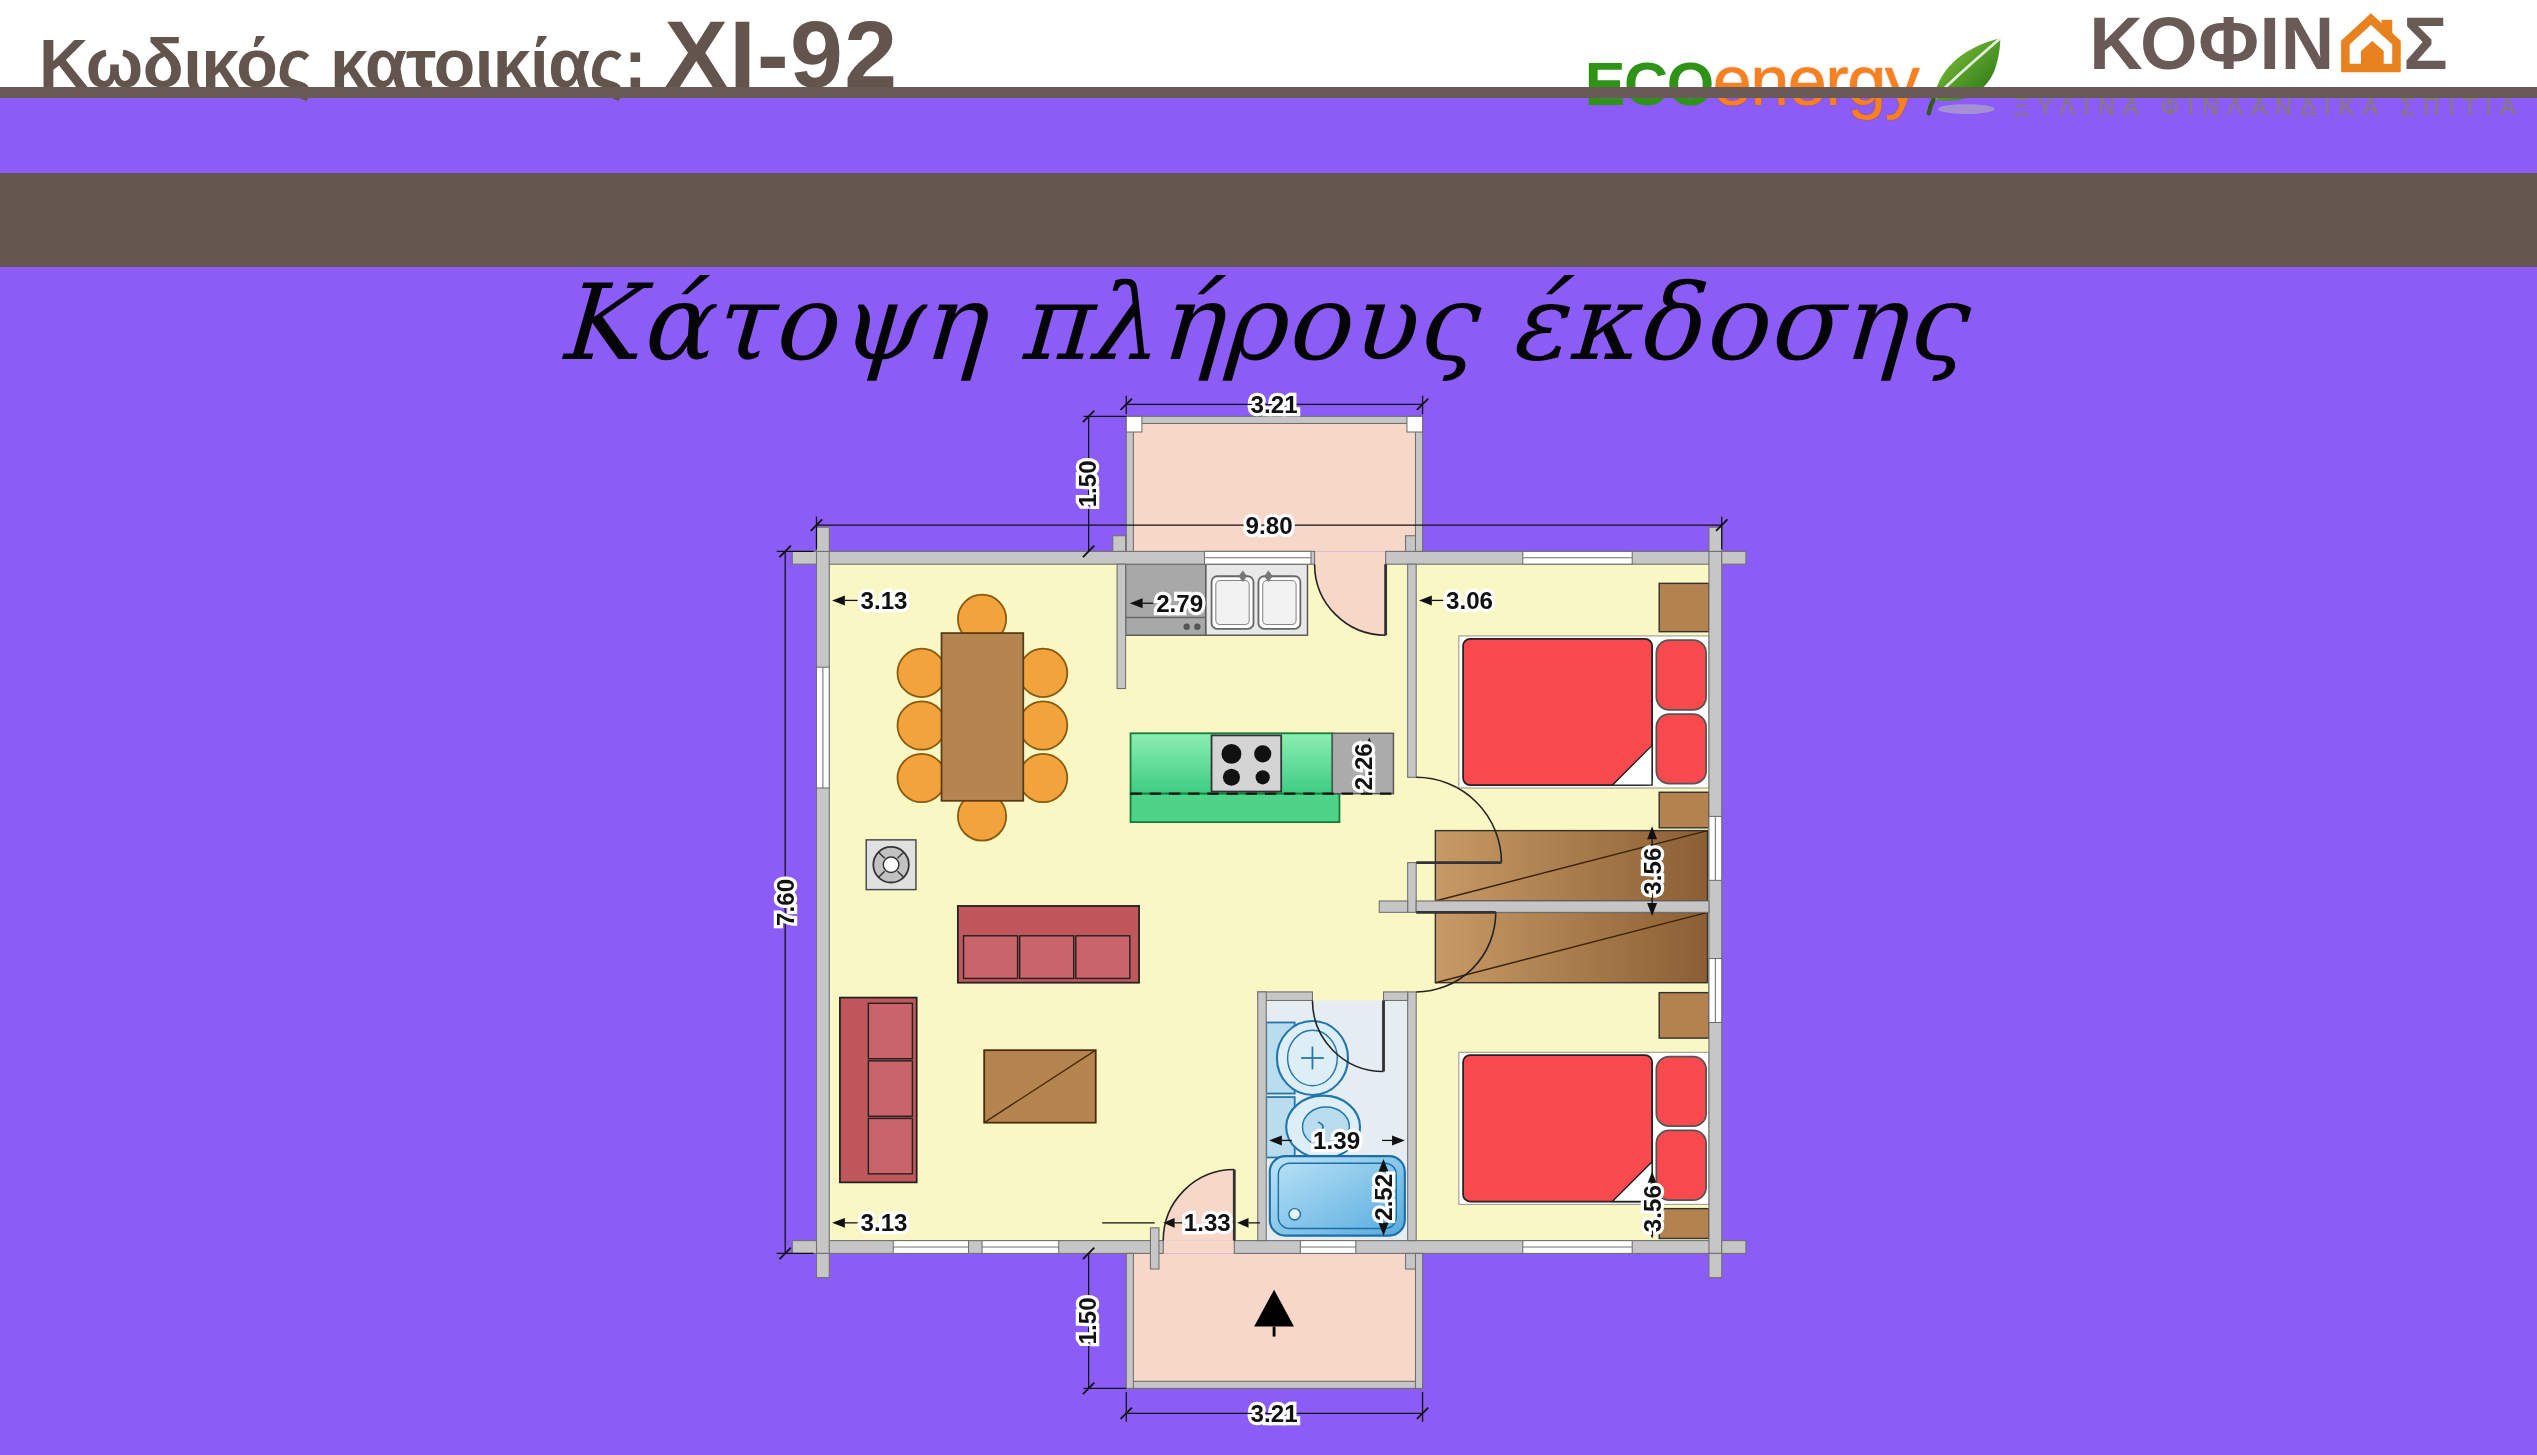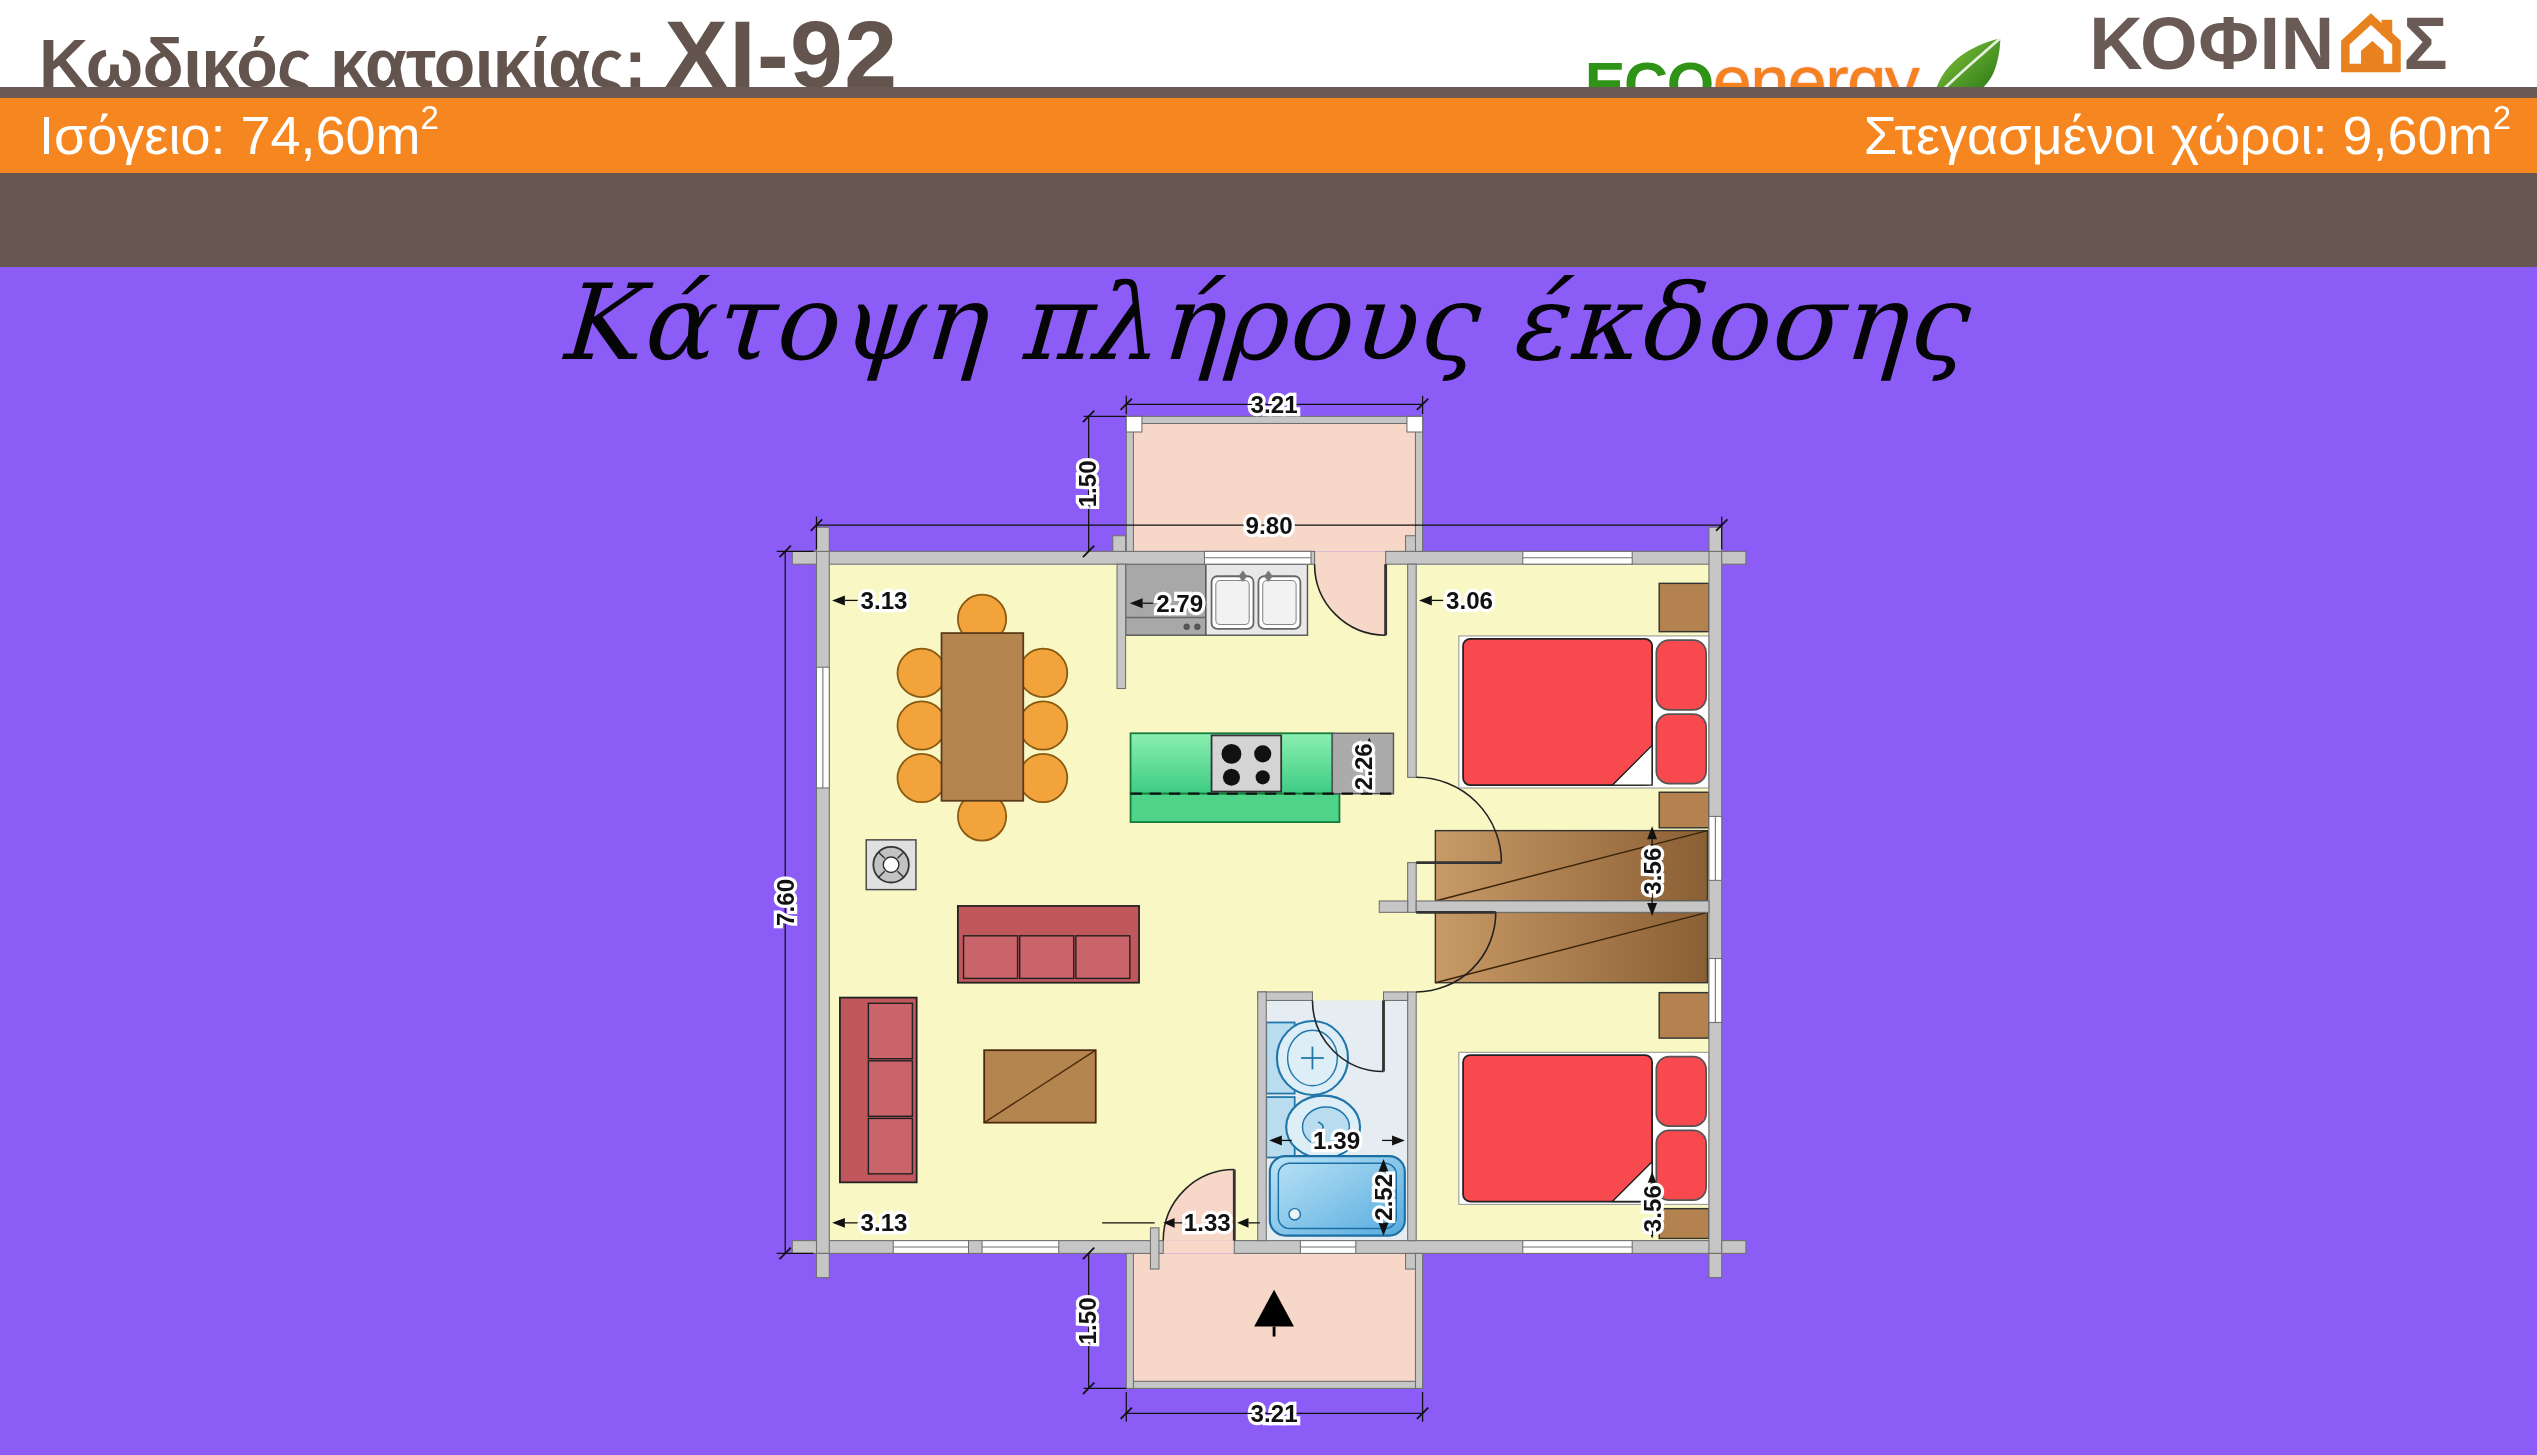--- a/index.html
+++ b/index.html
@@ -84,28 +84,20 @@
           </span>
           <span class="brand-txt">Σ</span>
         </div>
         <div class="tagline">ΞΥΛΙΝΑ ΦΙΝΛΑΝΔΙΚΑ ΣΠΙΤΙΑ</div>
       </div>
     </div>
   </div>
 
   <div class="sep-line"></div>
 
-  <div class="orange-bar">
-    <div class="orange-left">
-      <span>Ισόγειο: 74,60m</span><sup>2</sup>
-    </div>
-    <div class="orange-right">
-      <span>Στεγασμένοι χώροι: 9,60m</span><sup>2</sup>
-    </div>
-  </div>
 
   <div class="brown-band"></div>
 
   <div class="plan-title">Κάτοψη πλήρους έκδοσης</div>
 
   <svg id="plan" width="1009" height="1039" viewBox="0 0 1420 1462">
     <defs>
       <linearGradient id="gGreen" x1="0" y1="0" x2="0" y2="1">
         <stop offset="0" stop-color="#8BEFB2"></stop>
           <stop offset="1" stop-color="#3ECC82"></stop>

